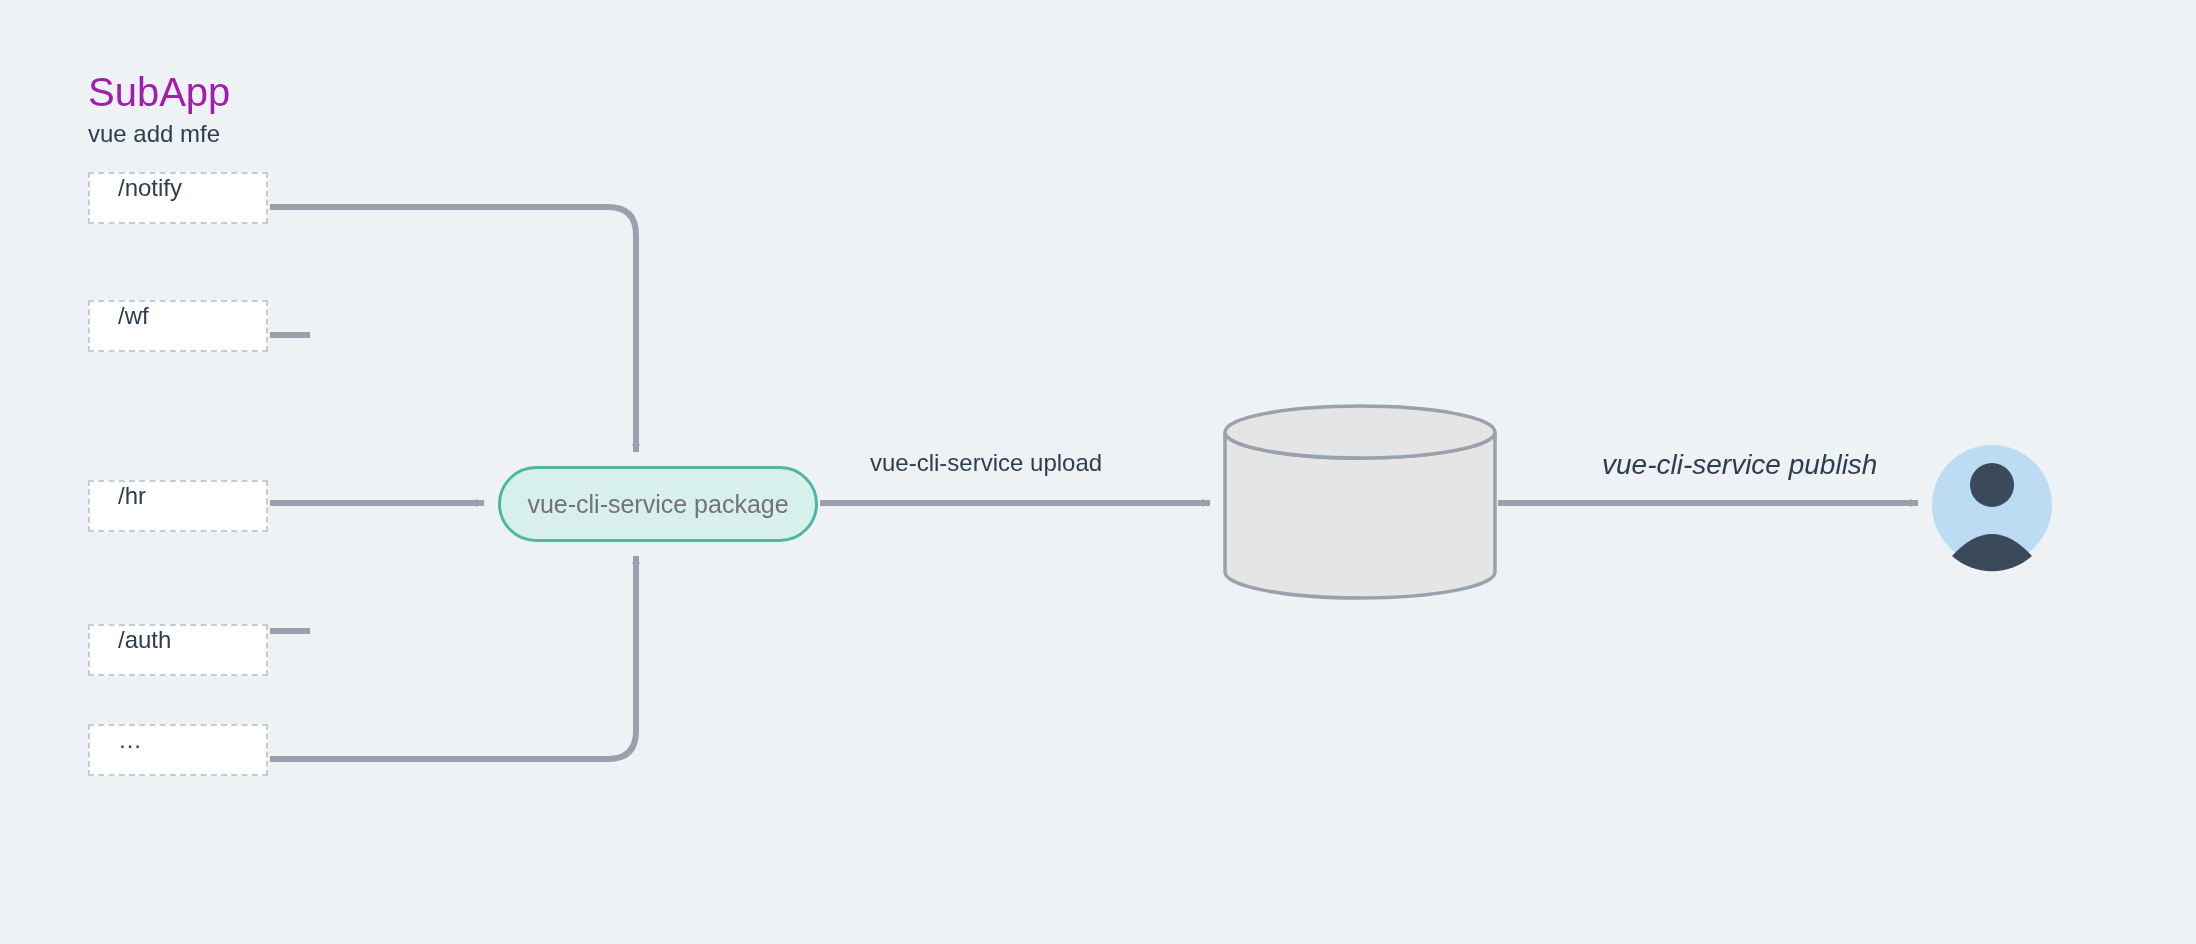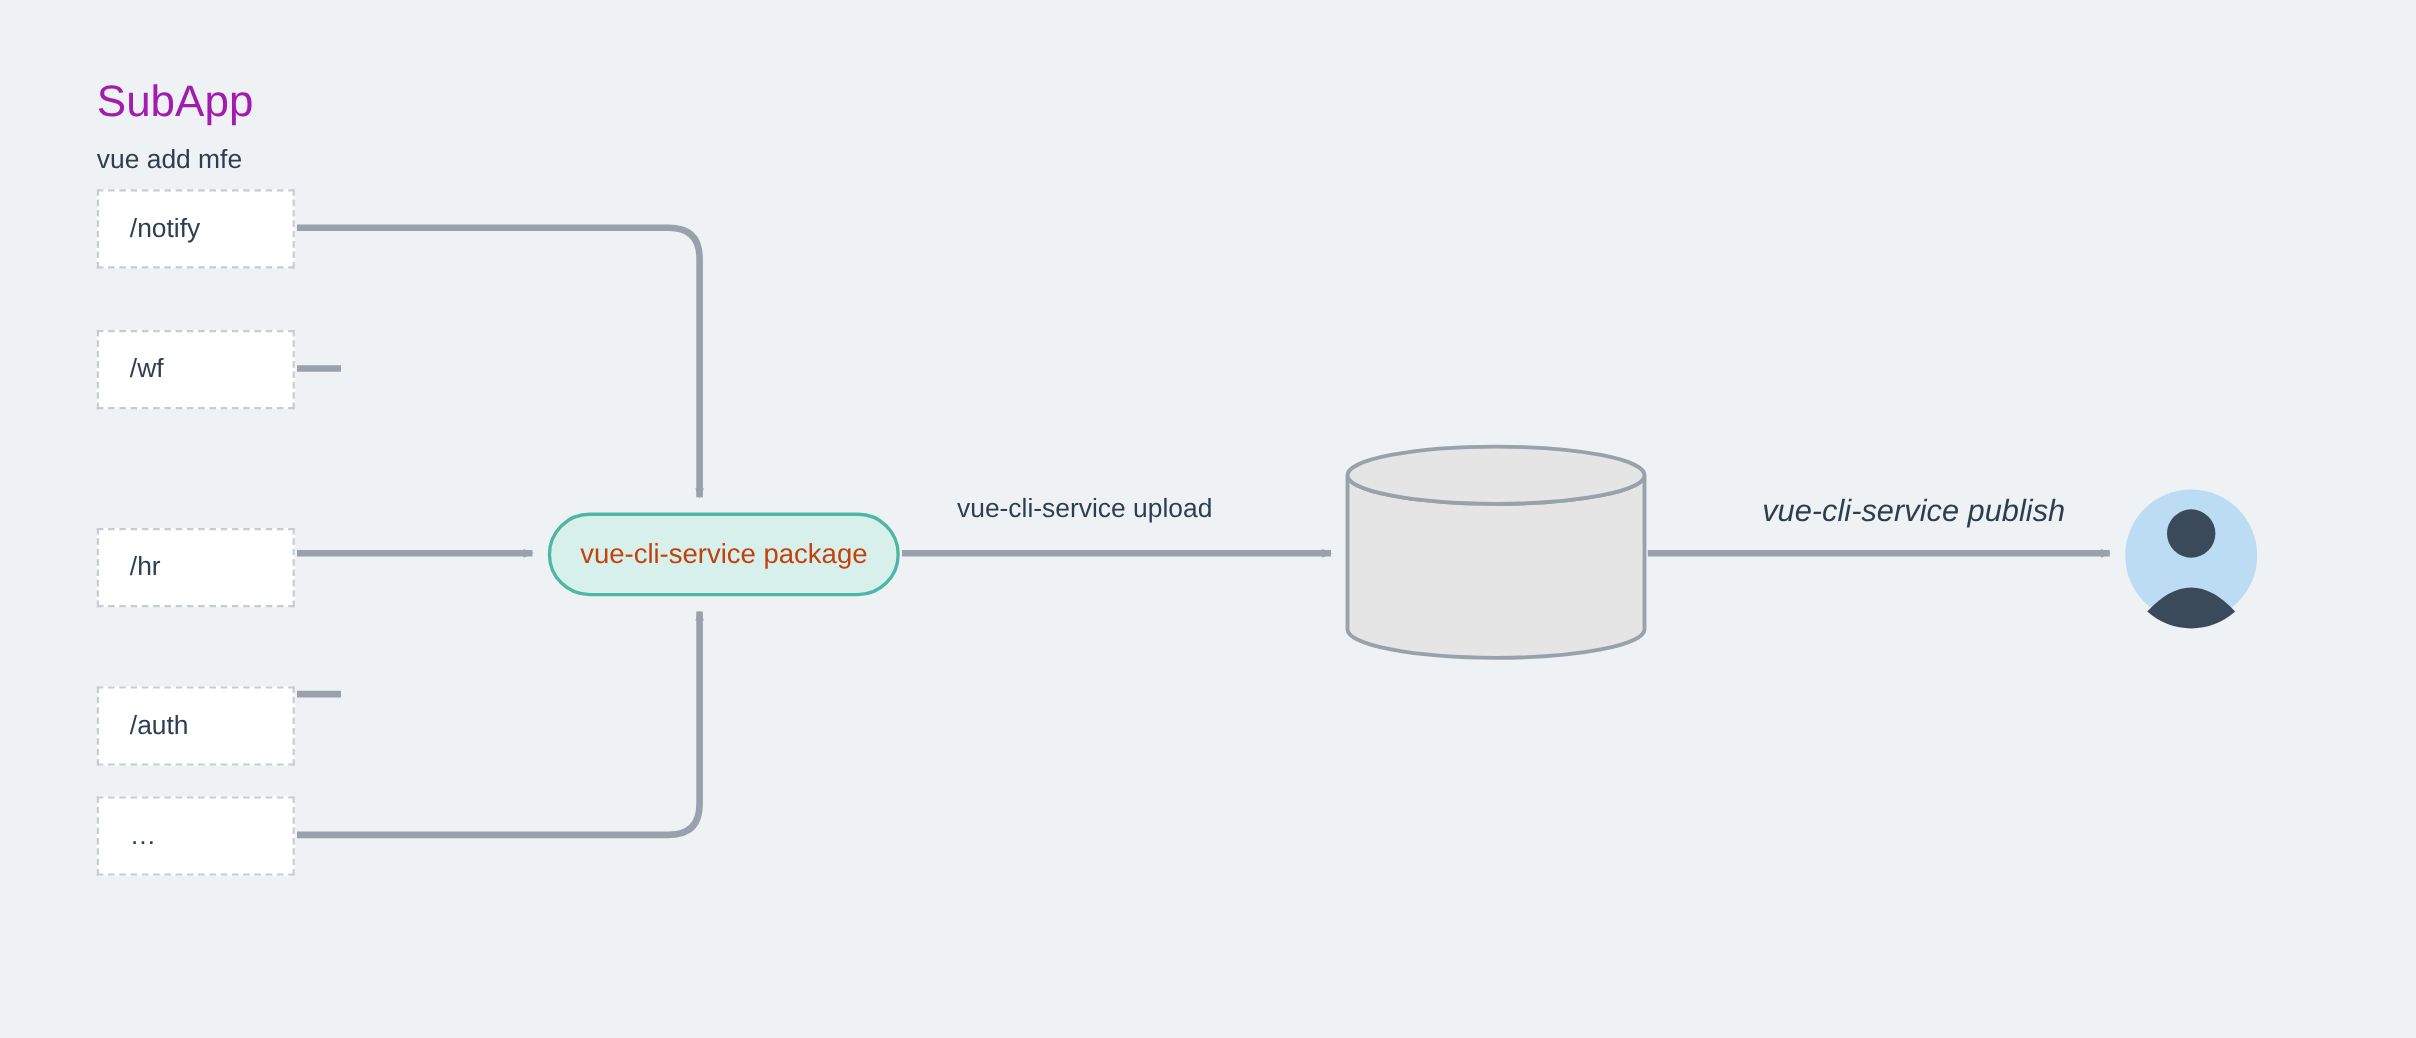--- a/index.html
+++ b/index.html
@@ -15,52 +15,52 @@
     position: absolute;
     left: 88px;
     top: 70px;
     font-size: 40px;
     font-weight: 400;
     color: #a21caf;
   }
   .subtitle {
     position: absolute;
     left: 88px;
-    top: 132px;
+    top: 120px;
     font-size: 24px;
     font-weight: 400;
     color: #2c3e50;
   }
   .subapp-box {
     position: absolute;
     left: 88px;
     width: 180px;
-    height: 72px;
+    height: 52px;
     background: #ffffff;
     border: 2.5px dashed #c6ccd4;
     display: flex;
-    align-items: center;
+    align-items: flex-start;
     padding-left: 28px;
     font-size: 24px;
     color: #2c3e50;
   }
   .package-pill {
     position: absolute;
     left: 498px;
     top: 466px;
     width: 320px;
     height: 76px;
     background: #d8f0eb;
     border: 3px solid #4db6a5;
     border-radius: 38px;
     display: flex;
     align-items: center;
     justify-content: center;
     font-size: 25px;
-    color: #c2410c;
+    color: #737373;
   }
   .label-upload {
     position: absolute;
     left: 870px;
     top: 449px;
     font-size: 24px;
     color: #2c3e50;
   }
   .label-publish {
     position: absolute;

